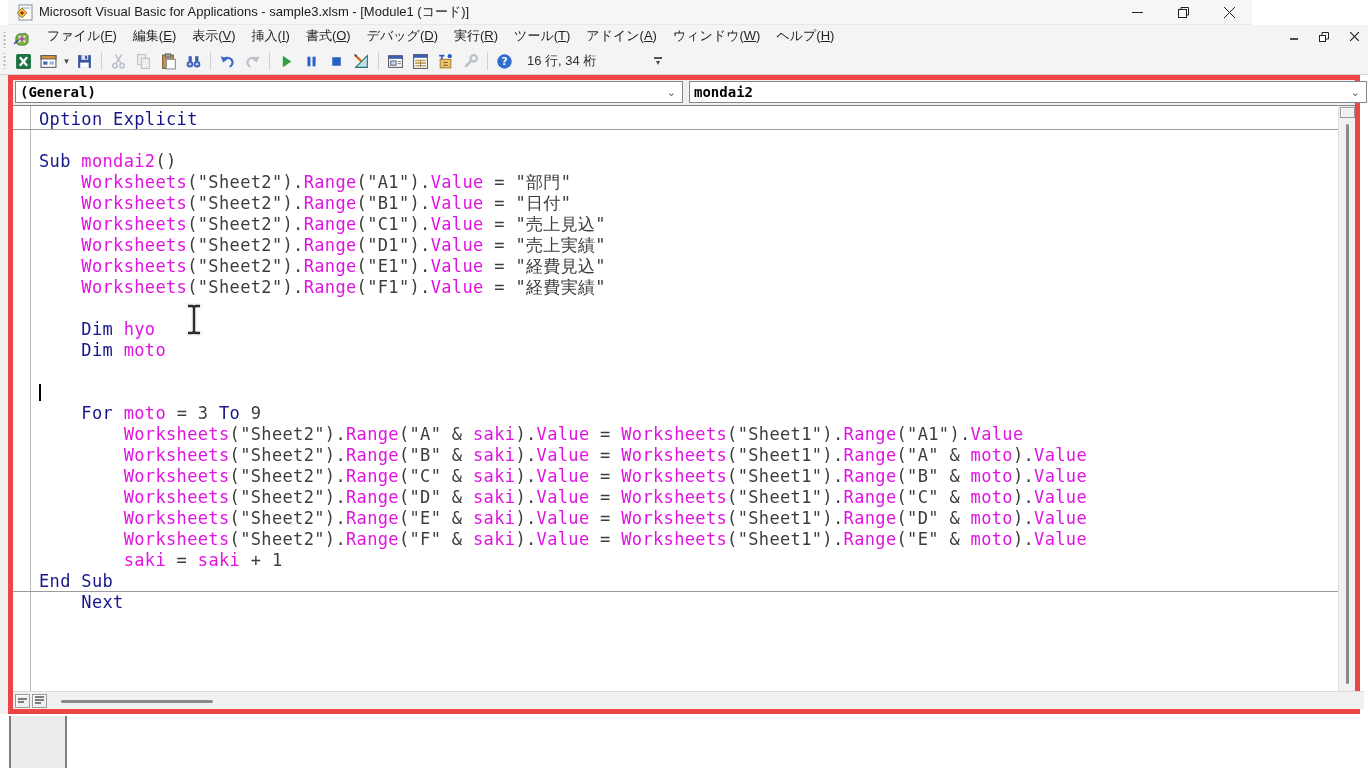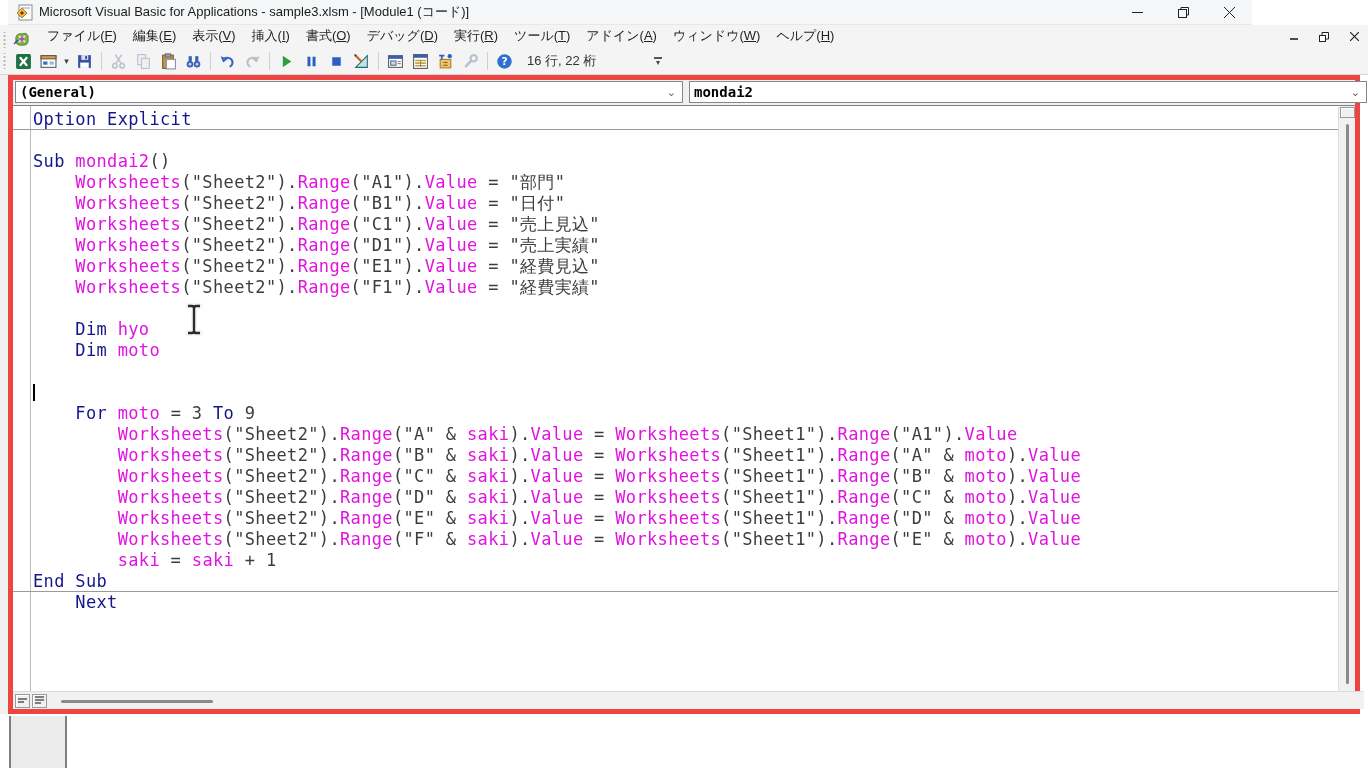--- a/index.html
+++ b/index.html
@@ -69,21 +69,21 @@
 
   
   .code-area {
     position:absolute; left:0px; top:25px; width:1334px; height:595px;
     background:#fff; border-top:1px solid #808080; overflow:hidden;
   }
   .margin-bar { position:absolute; left:0; top:0; width:18px; height:100%; background:#fff; border-right:1px solid #b9b9b9; }
   .code-lines { position:absolute; left:0px; top:3px; width:100%; }
   .code-line {
     font-family:"DejaVu Sans Mono", monospace; font-size:17px; line-height:21px; height:21px;
-    letter-spacing:0.35px; white-space:pre; padding-left:20px;
+    letter-spacing:0.35px; white-space:pre; padding-left:26px;
   }
   .code-line.sep { border-bottom:1px solid #9b9b9b; height:21px; }
   .code-line .k { color:var(--kw-color); }
   .code-line .i { color:var(--id-color); }
   .code-line .t { color:var(--tx-color); }
   .caret { display:inline-block; width:1.5px; height:17px; background:#000; vertical-align:-3px; }
 
   
   .vscroll { position:absolute; right:0; top:25px; width:17px; height:595px; background:#f1f1f1; border-left:1px solid #dcdcdc; border-top:1px solid #808080;}
   .split-box { position:absolute; left:1px; top:1px; width:15px; height:11px; background:#f0f0f0; border:1px solid #9a9a9a; box-shadow:inset 1px 1px 0 #fff; }
@@ -336,21 +336,21 @@
         <div class="tb-sep"></div>
         <div class="tb-btn">
           <span>
             <svg width="17" height="17" viewBox="0 0 16 16">
               <circle cx="8" cy="8" r="6.8" fill="#2f6fd0"></circle>
               <text x="8" y="11.6" font-size="10" font-family="DejaVu Sans, sans-serif" font-weight="bold" fill="#fff" text-anchor="middle">?</text>
             </svg>
           </span>
         </div>
       </div>
-    <span class="tb-status">16 行, 22 桁</span>
+    <span class="tb-status">16 行, 34 桁</span>
     <div class="tb-overflow">
       <div class="bar"></div>
         <div class="arr">▾</div>
     </div>
   </div>
 
   <div class="mdi-left-strip"></div>
 
   <div class="codewin">
     <div class="combo-row">

